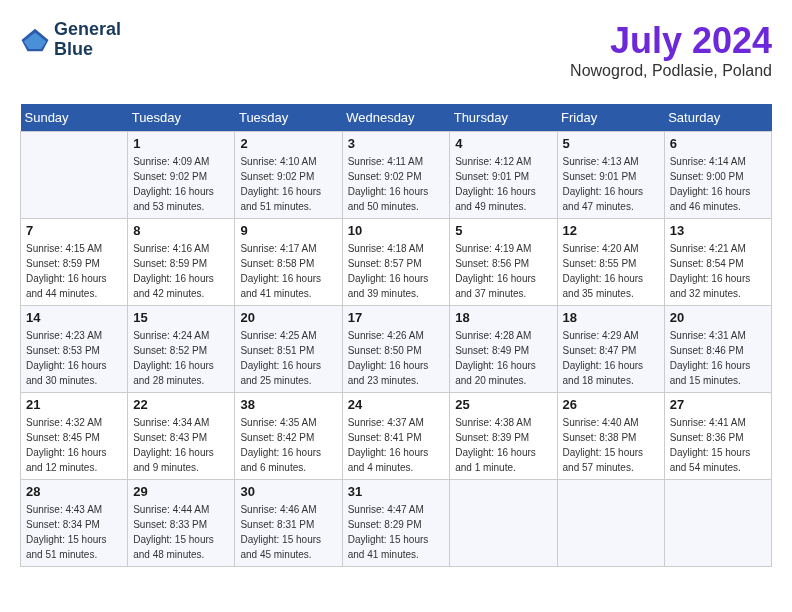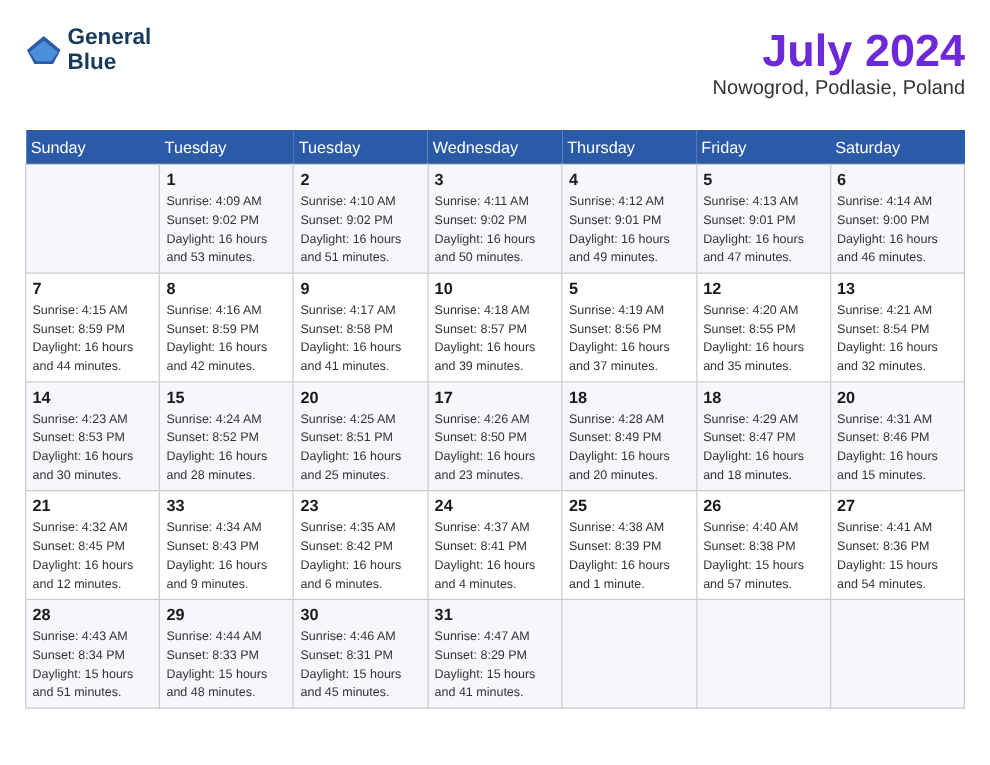--- a/index.html
+++ b/index.html
@@ -205,25 +205,25 @@
           <span class="day-num">20</span>
           <div class="day-info">Sunrise: 4:31 AM<br>Sunset: 8:46 PM<br>Daylight: 16 hours and 15 minutes.</div>
         </td>
       </tr>
       <tr>
         <td>
           <span class="day-num">21</span>
           <div class="day-info">Sunrise: 4:32 AM<br>Sunset: 8:45 PM<br>Daylight: 16 hours and 12 minutes.</div>
         </td>
         <td>
-          <span class="day-num">33</span>
+          <span class="day-num">22</span>
           <div class="day-info">Sunrise: 4:34 AM<br>Sunset: 8:43 PM<br>Daylight: 16 hours and 9 minutes.</div>
         </td>
         <td>
-          <span class="day-num">23</span>
+          <span class="day-num">38</span>
           <div class="day-info">Sunrise: 4:35 AM<br>Sunset: 8:42 PM<br>Daylight: 16 hours and 6 minutes.</div>
         </td>
         <td>
           <span class="day-num">24</span>
           <div class="day-info">Sunrise: 4:37 AM<br>Sunset: 8:41 PM<br>Daylight: 16 hours and 4 minutes.</div>
         </td>
         <td>
           <span class="day-num">25</span>
           <div class="day-info">Sunrise: 4:38 AM<br>Sunset: 8:39 PM<br>Daylight: 16 hours and 1 minute.</div>
         </td>

